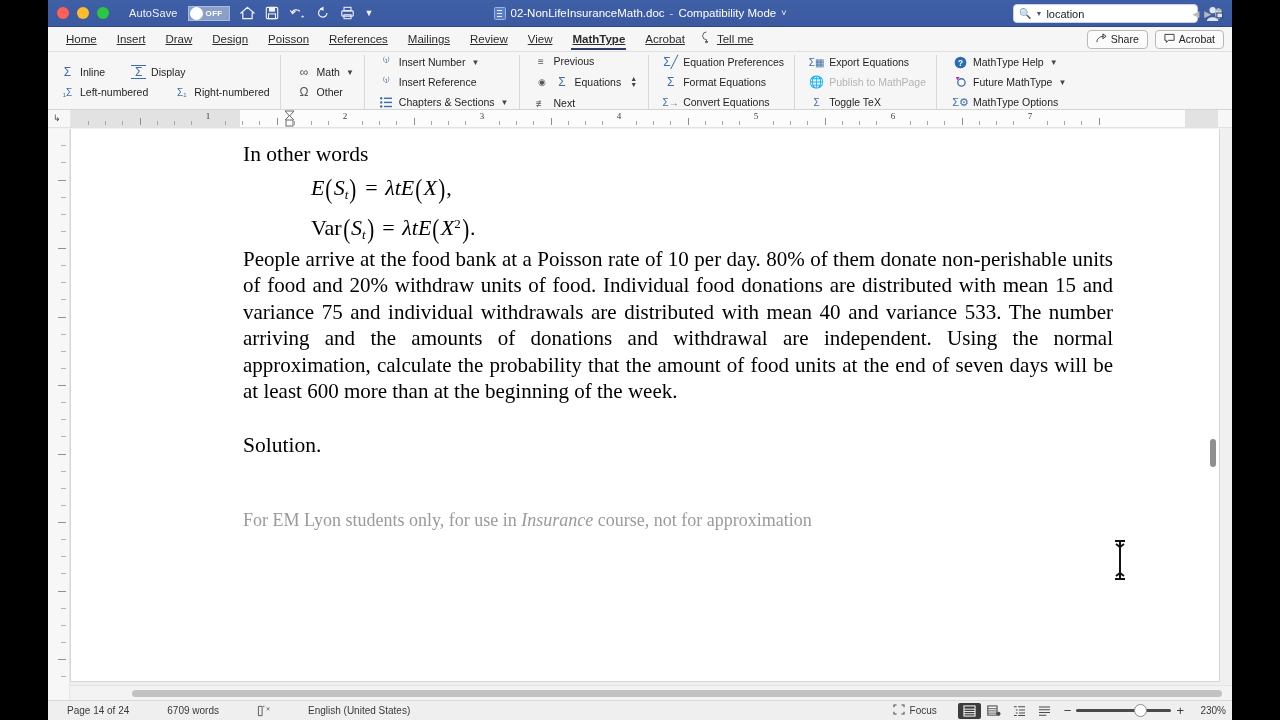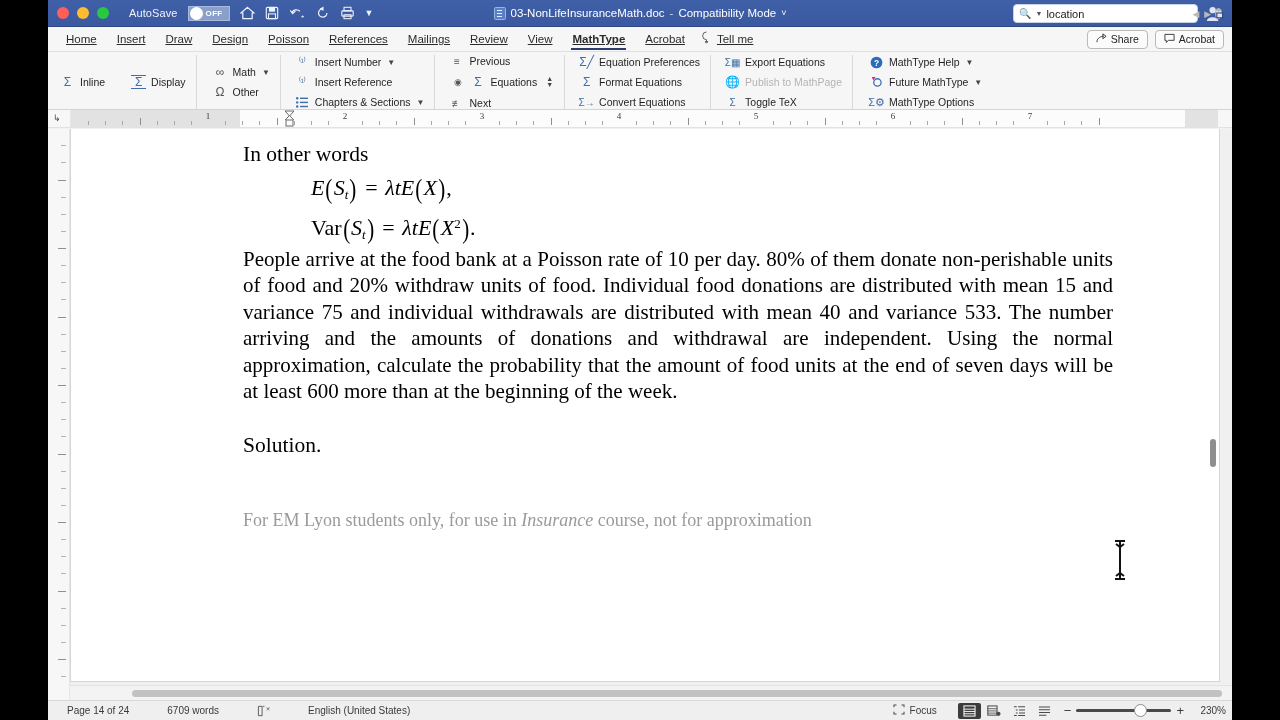--- a/index.html
+++ b/index.html
@@ -287,21 +287,21 @@
               <rect x="1.5" y="5.5" width="13" height="6" rx="1" fill="none" stroke="#eef2fb" stroke-width="1.3"></rect>
               <rect x="4" y="10" width="8" height="4.5" fill="none" stroke="#eef2fb" stroke-width="1.2"></rect>
             </svg>
       </span>
       <span class="qicon" style="font-size:9px;">▼</span>
     </div>
 
     <div id="doc-title">
       <div class="dt-inner">
         <span class="docicon"></span>
-        <span>03-NonLifeInsuranceMath.doc</span>
+        <span>02-NonLifeInsuranceMath.doc</span>
         <span class="sep">-</span>
         <span class="compat">Compatibility Mode</span>
         <span class="compat" style="font-size:9px;">˅</span>
       </div>
     </div>
 
     <div id="search-wrap">
       <span class="sicon">🔍</span>
       <span class="sicon" style="font-size:7px;">▼</span>
       <input value="location" style="">
@@ -366,20 +366,30 @@
 
     <div class="rgroup vsep" style="padding-left:10px;">
       <div class="rrow" style="gap:22px;">
         <div class="ritem">
           <span class="ic">Σ</span>
           <span>Inline</span>
         </div>
         <div class="ritem">
           <span class="ic" style="border-top:1px solid #3f6fa8;border-bottom:1px solid #3f6fa8;line-height:11px;height:14px;">Σ</span>
           <span>Display</span>
+        </div>
+      </div>
+      <div class="rrow" style="gap:22px;">
+        <div class="ritem">
+          <span class="ic" style="font-size:10px;">₁Σ</span>
+          <span>Left-numbered</span>
+        </div>
+        <div class="ritem">
+          <span class="ic" style="font-size:10px;">Σ₁</span>
+          <span>Right-numbered</span>
         </div>
       </div>
     </div>
 
     <div class="rgroup vsep" style="padding-left:14px;">
       <div class="rrow">
         <div class="ritem">
           <span class="ic grey">∞</span>
           <span>Math</span>
           <span class="caret">▼</span>

